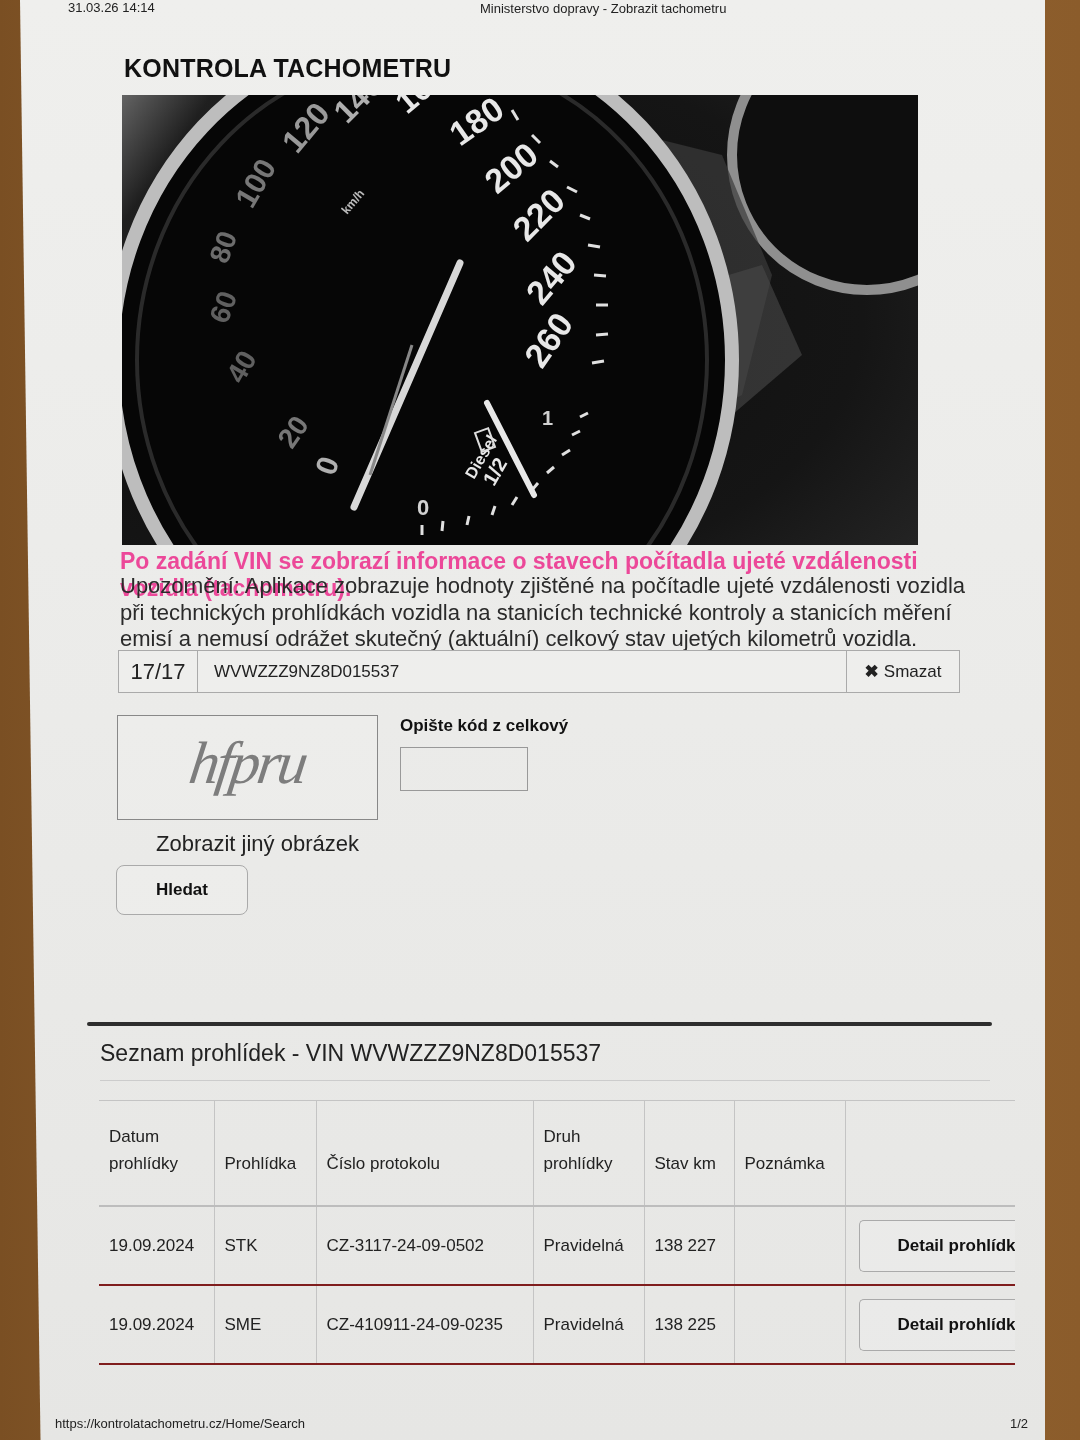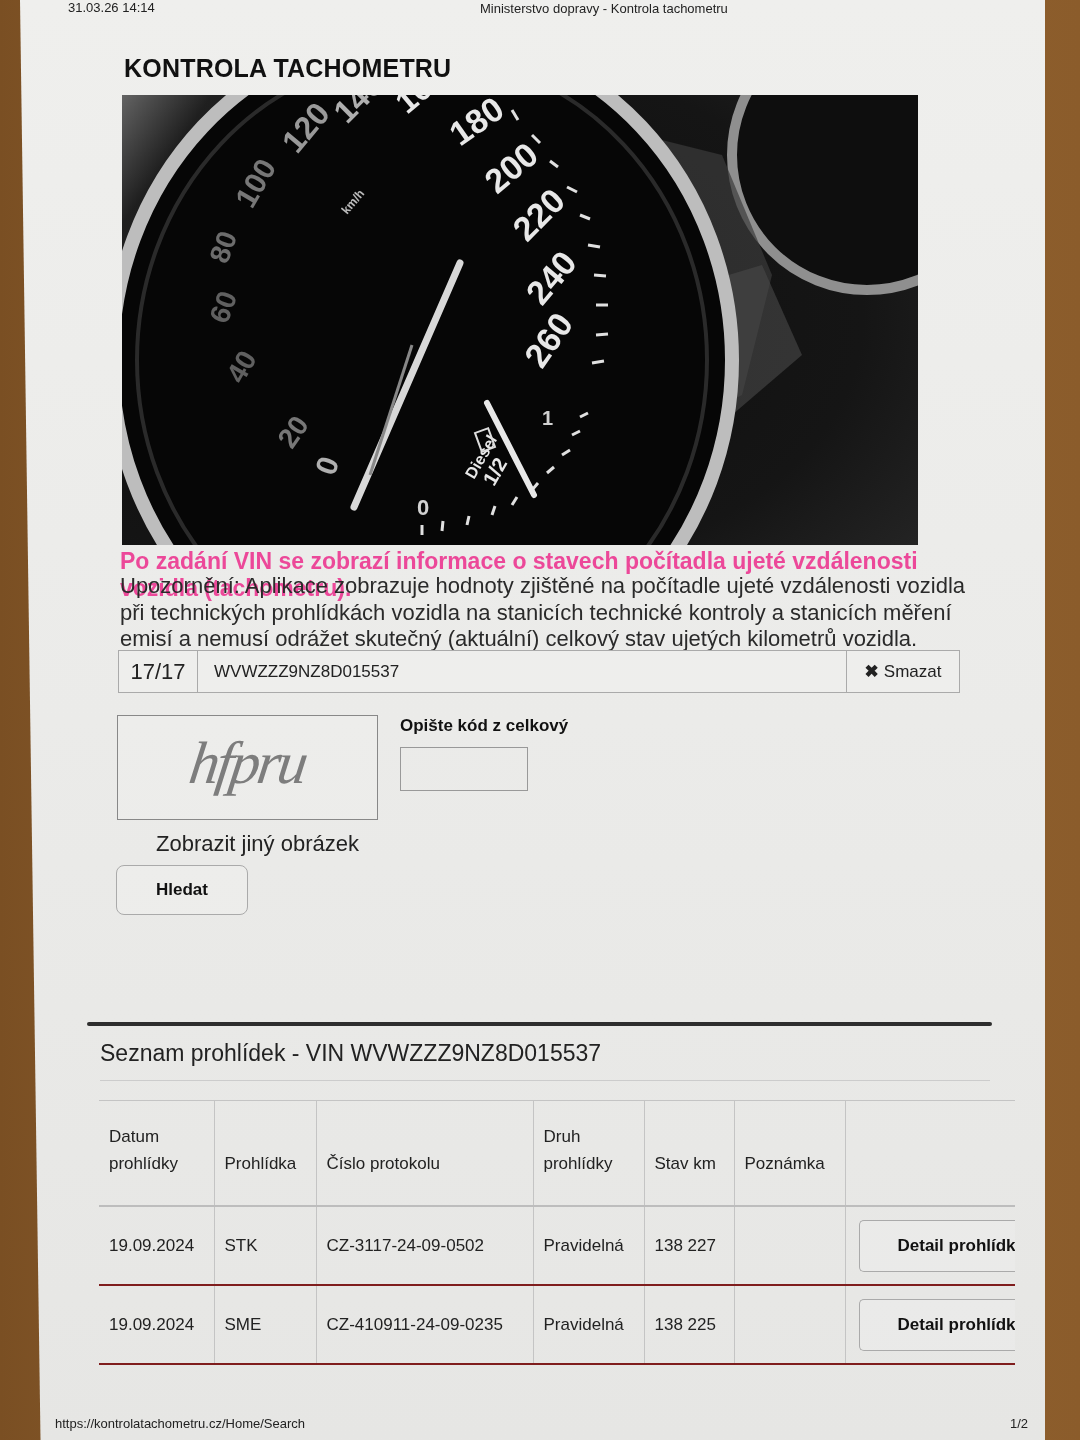--- a/index.html
+++ b/index.html
@@ -294,21 +294,21 @@
       color: #222;
     }
   </style>
 </head>
 <body>
 
 <div class="paper"></div>
 
 <div class="print-header">
   <span class="print-date">31.03.26 14:14</span>
-  <span class="print-title">Ministerstvo dopravy - Kontrola tachometru</span>
+  <span class="print-title">Ministerstvo dopravy - Zobrazit tachometru</span>
 </div>
 
 <h1 class="page-title">KONTROLA TACHOMETRU</h1>
 
 <div class="hero">
   <svg width="796" height="450" viewBox="0 0 796 450" xmlns="http://www.w3.org/2000/svg">
     <defs>
       <radialGradient id="bgGrad" cx="0.3" cy="0.5" r="0.9">
         <stop offset="0" stop-color="#0d0d0d"></stop>
         <stop offset="0.7" stop-color="#151515"></stop>

